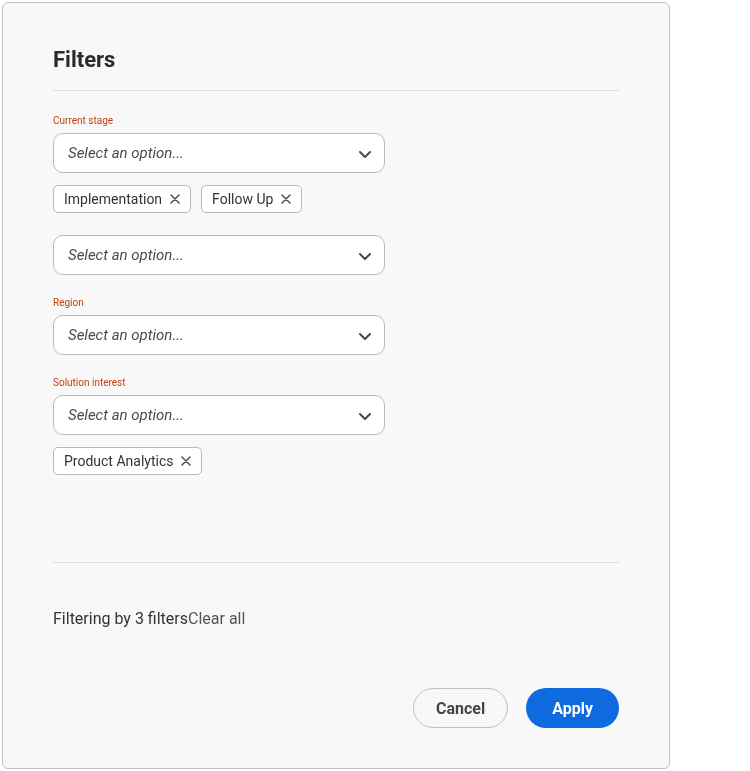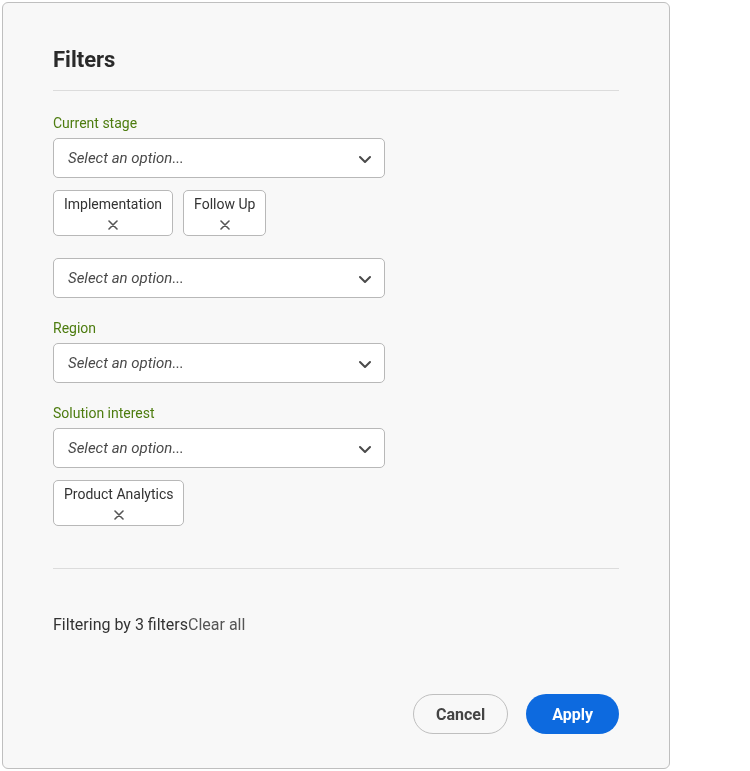--- a/index.html
+++ b/index.html
@@ -34,34 +34,34 @@
       margin: 0;
     }
     .filters-body {
       padding-top: 24px;
       flex: 1 1 auto;
     }
     .filter-group {
       margin-bottom: 22px;
     }
     .filter-label {
-      font-size: 14px;
-      color: #4d7c0f;
+      font-size: 10px;
+      color: #c2410c;
       margin-bottom: 7px;
     }
     .select-wrap {
       position: relative;
       width: 332px;
     }
     .select {
       width: 100%;
       height: 40px;
       background: #fff;
       border: 1px solid #b8b8b8;
-      border-radius: 5px;
+      border-radius: 10px;
       padding: 0 40px 0 14px;
       font-size: 15px;
       font-style: italic;
       color: #4a4a4a;
       display: flex;
       align-items: center;
       cursor: pointer;
     }
     .chevron {
       position: absolute;
@@ -79,21 +79,20 @@
     .tag {
       display: inline-flex;
       align-items: center;
       background: #fff;
       border: 1px solid #b8b8b8;
       border-radius: 5px;
       padding: 5px 10px;
       font-size: 14px;
       color: #333;
       gap: 8px;
-      flex-direction: column;
     }
     .tag-close {
       display: inline-flex;
       align-items: center;
       justify-content: center;
       cursor: pointer;
       color: #555;
     }
     .footer-hr {
       border: none;

